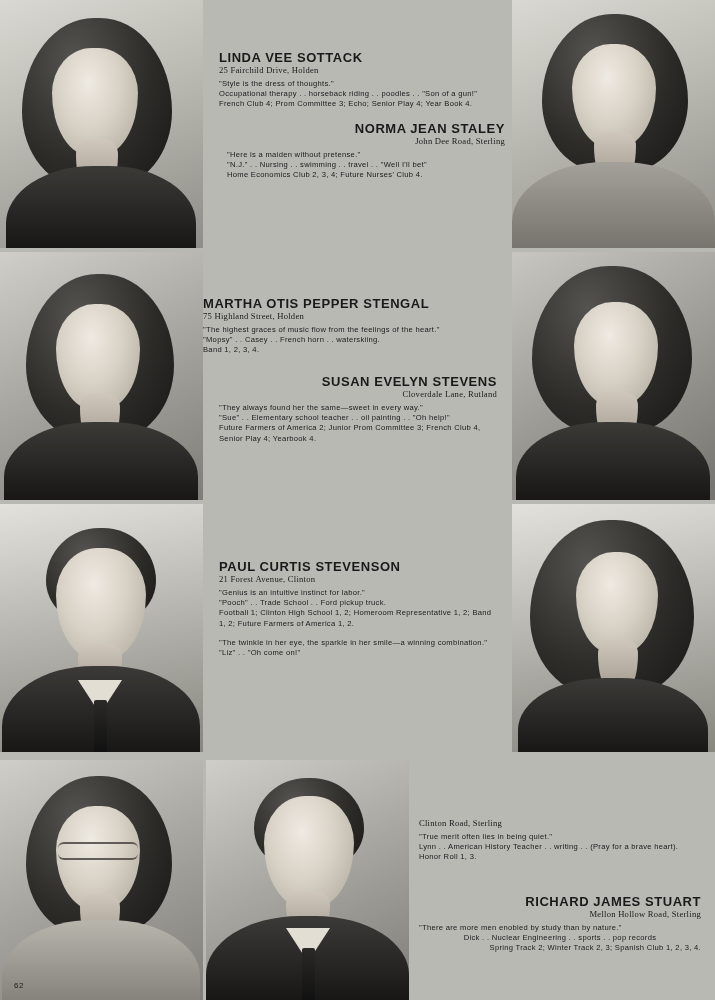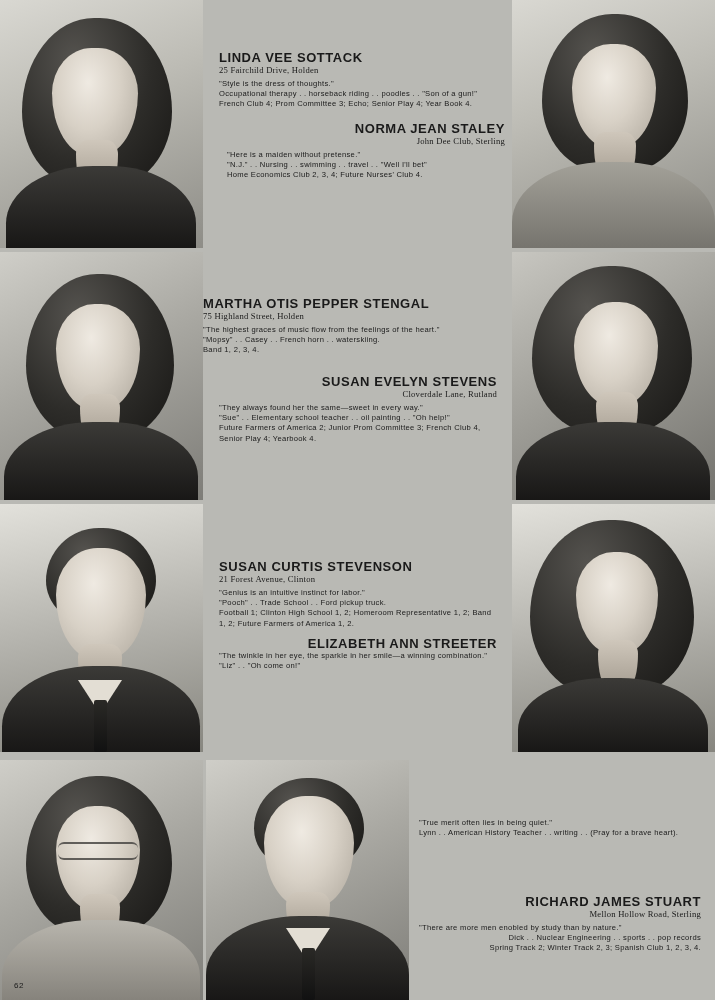--- a/index.html
+++ b/index.html
@@ -195,21 +195,21 @@
   <div class="entry" style="left:219px; top:52px;">
     <div class="ename">LINDA VEE SOTTACK</div>
     <div class="eaddr">25 Fairchild Drive, Holden</div>
     <div class="eline">"Style is the dress of thoughts."</div>
     <div class="eline">Occupational therapy . . horseback riding . . poodles . . "Son of a gun!"</div>
     <div class="eline">French Club 4; Prom Committee 3; Echo; Senior Play 4; Year Book 4.</div>
   </div>
 
   <div class="entry head-right" style="left:219px; top:123px;margin-left:8px;">
     <div class="ename">NORMA JEAN STALEY</div>
-    <div class="eaddr">John Dee Club, Sterling</div>
+    <div class="eaddr">John Dee Road, Sterling</div>
     <div class="eline" style="text-align:left;">"Here is a maiden without pretense."</div>
     <div class="eline" style="text-align:left;">"N.J." . . Nursing . . swimming . . travel . . "Well I'll bet"</div>
     <div class="eline" style="text-align:left;">Home Economics Club 2, 3, 4; Future Nurses' Club 4.</div>
   </div>
 
   <div class="entry" style="left:203px; top:298px;">
     <div class="ename">MARTHA OTIS PEPPER STENGAL</div>
     <div class="eaddr">75 Highland Street, Holden</div>
     <div class="eline">"The highest graces of music flow from the feelings of the heart."</div>
     <div class="eline">"Mopsy" . . Casey . . French horn . . waterskiing.</div>
@@ -218,41 +218,42 @@
 
   <div class="entry head-right" style="left:219px; top:376px;">
     <div class="ename">SUSAN EVELYN STEVENS</div>
     <div class="eaddr">Cloverdale Lane, Rutland</div>
     <div class="eline" style="text-align:left;">"They always found her the same—sweet in every way."</div>
     <div class="eline" style="text-align:left;">"Sue" . . Elementary school teacher . . oil painting . . "Oh help!"</div>
     <div class="eline" style="text-align:left;">Future Farmers of America 2; Junior Prom Committee 3; French Club 4, Senior Play 4; Yearbook 4.</div>
   </div>
 
   <div class="entry" style="left:219px; top:561px;">
-    <div class="ename">SUSAN CURTIS STEVENSON</div>
+    <div class="ename">PAUL CURTIS STEVENSON</div>
     <div class="eaddr">21 Forest Avenue, Clinton</div>
     <div class="eline">"Genius is an intuitive instinct for labor."</div>
     <div class="eline">"Pooch" . . Trade School . . Ford pickup truck.</div>
     <div class="eline">Football 1; Clinton High School 1, 2; Homeroom Representative 1, 2; Band 1, 2; Future Farmers of America 1, 2.</div>
   </div>
 
   <div class="entry head-right" style="left:219px; top:638px;">
-    <div class="ename">ELIZABETH ANN STREETER</div>
     <div class="eline" style="text-align:left;">"The twinkle in her eye, the sparkle in her smile—a winning combination."</div>
     <div class="eline" style="text-align:left;">"Liz" . . "Oh come on!"</div>
   </div>
 
   <div class="entry" style="left:419px; top:818px; width:282px;">
+    <div class="eaddr">Clinton Road, Sterling</div>
     <div class="eline">"True merit often lies in being quiet."</div>
     <div class="eline">Lynn . . American History Teacher . . writing . . (Pray for a brave heart).</div>
+    <div class="eline">Honor Roll 1, 3.</div>
   </div>
 
   <div class="entry head-right" style="left:419px; top:896px; width:282px;">
     <div class="ename">RICHARD JAMES STUART</div>
     <div class="eaddr">Mellon Hollow Road, Sterling</div>
     <div class="eline" style="text-align:left;">"There are more men enobled by study than by nature."</div>
-    <div class="eline" style="text-align:right;">Dick . . Nuclear Engineering . . sports . . pop records</div>
+    <div class="eline" style="text-align:center;">Dick . . Nuclear Engineering . . sports . . pop records</div>
     <div class="eline" style="text-align:right;">Spring Track 2; Winter Track 2, 3; Spanish Club 1, 2, 3, 4.</div>
   </div>
 
   <div class="pagenum">62</div>
 
 </div>
 
 </body></html>

